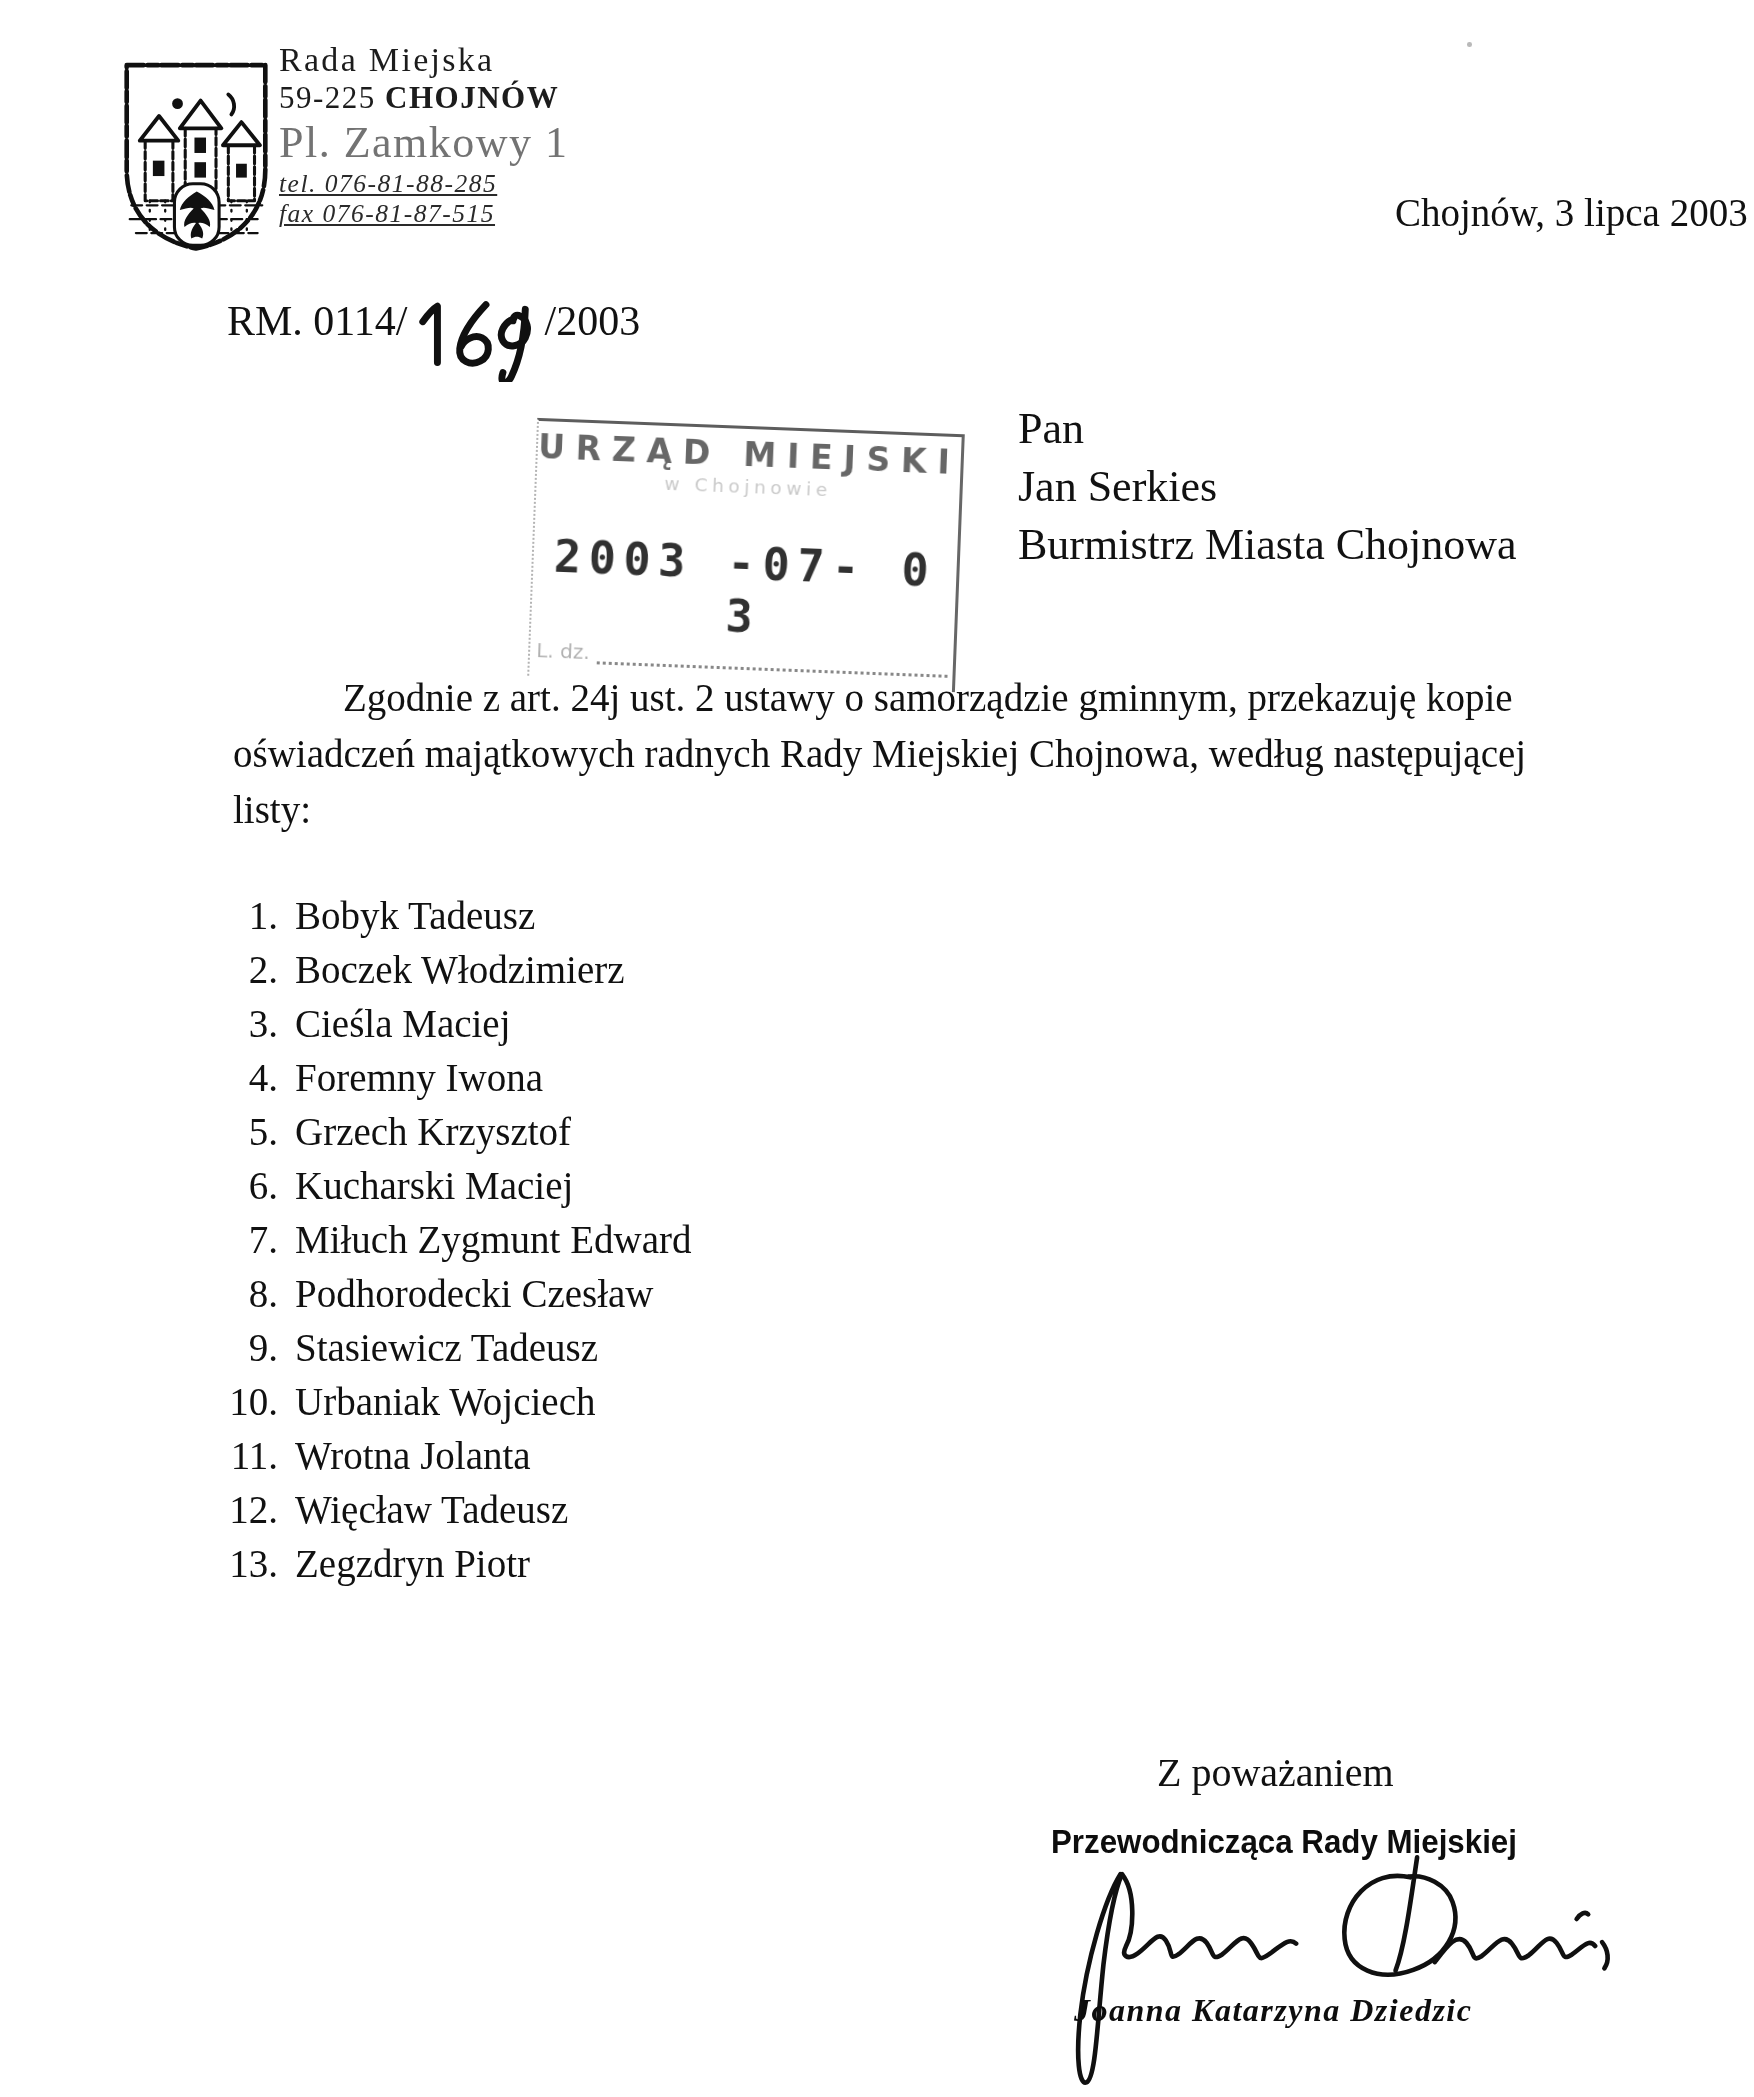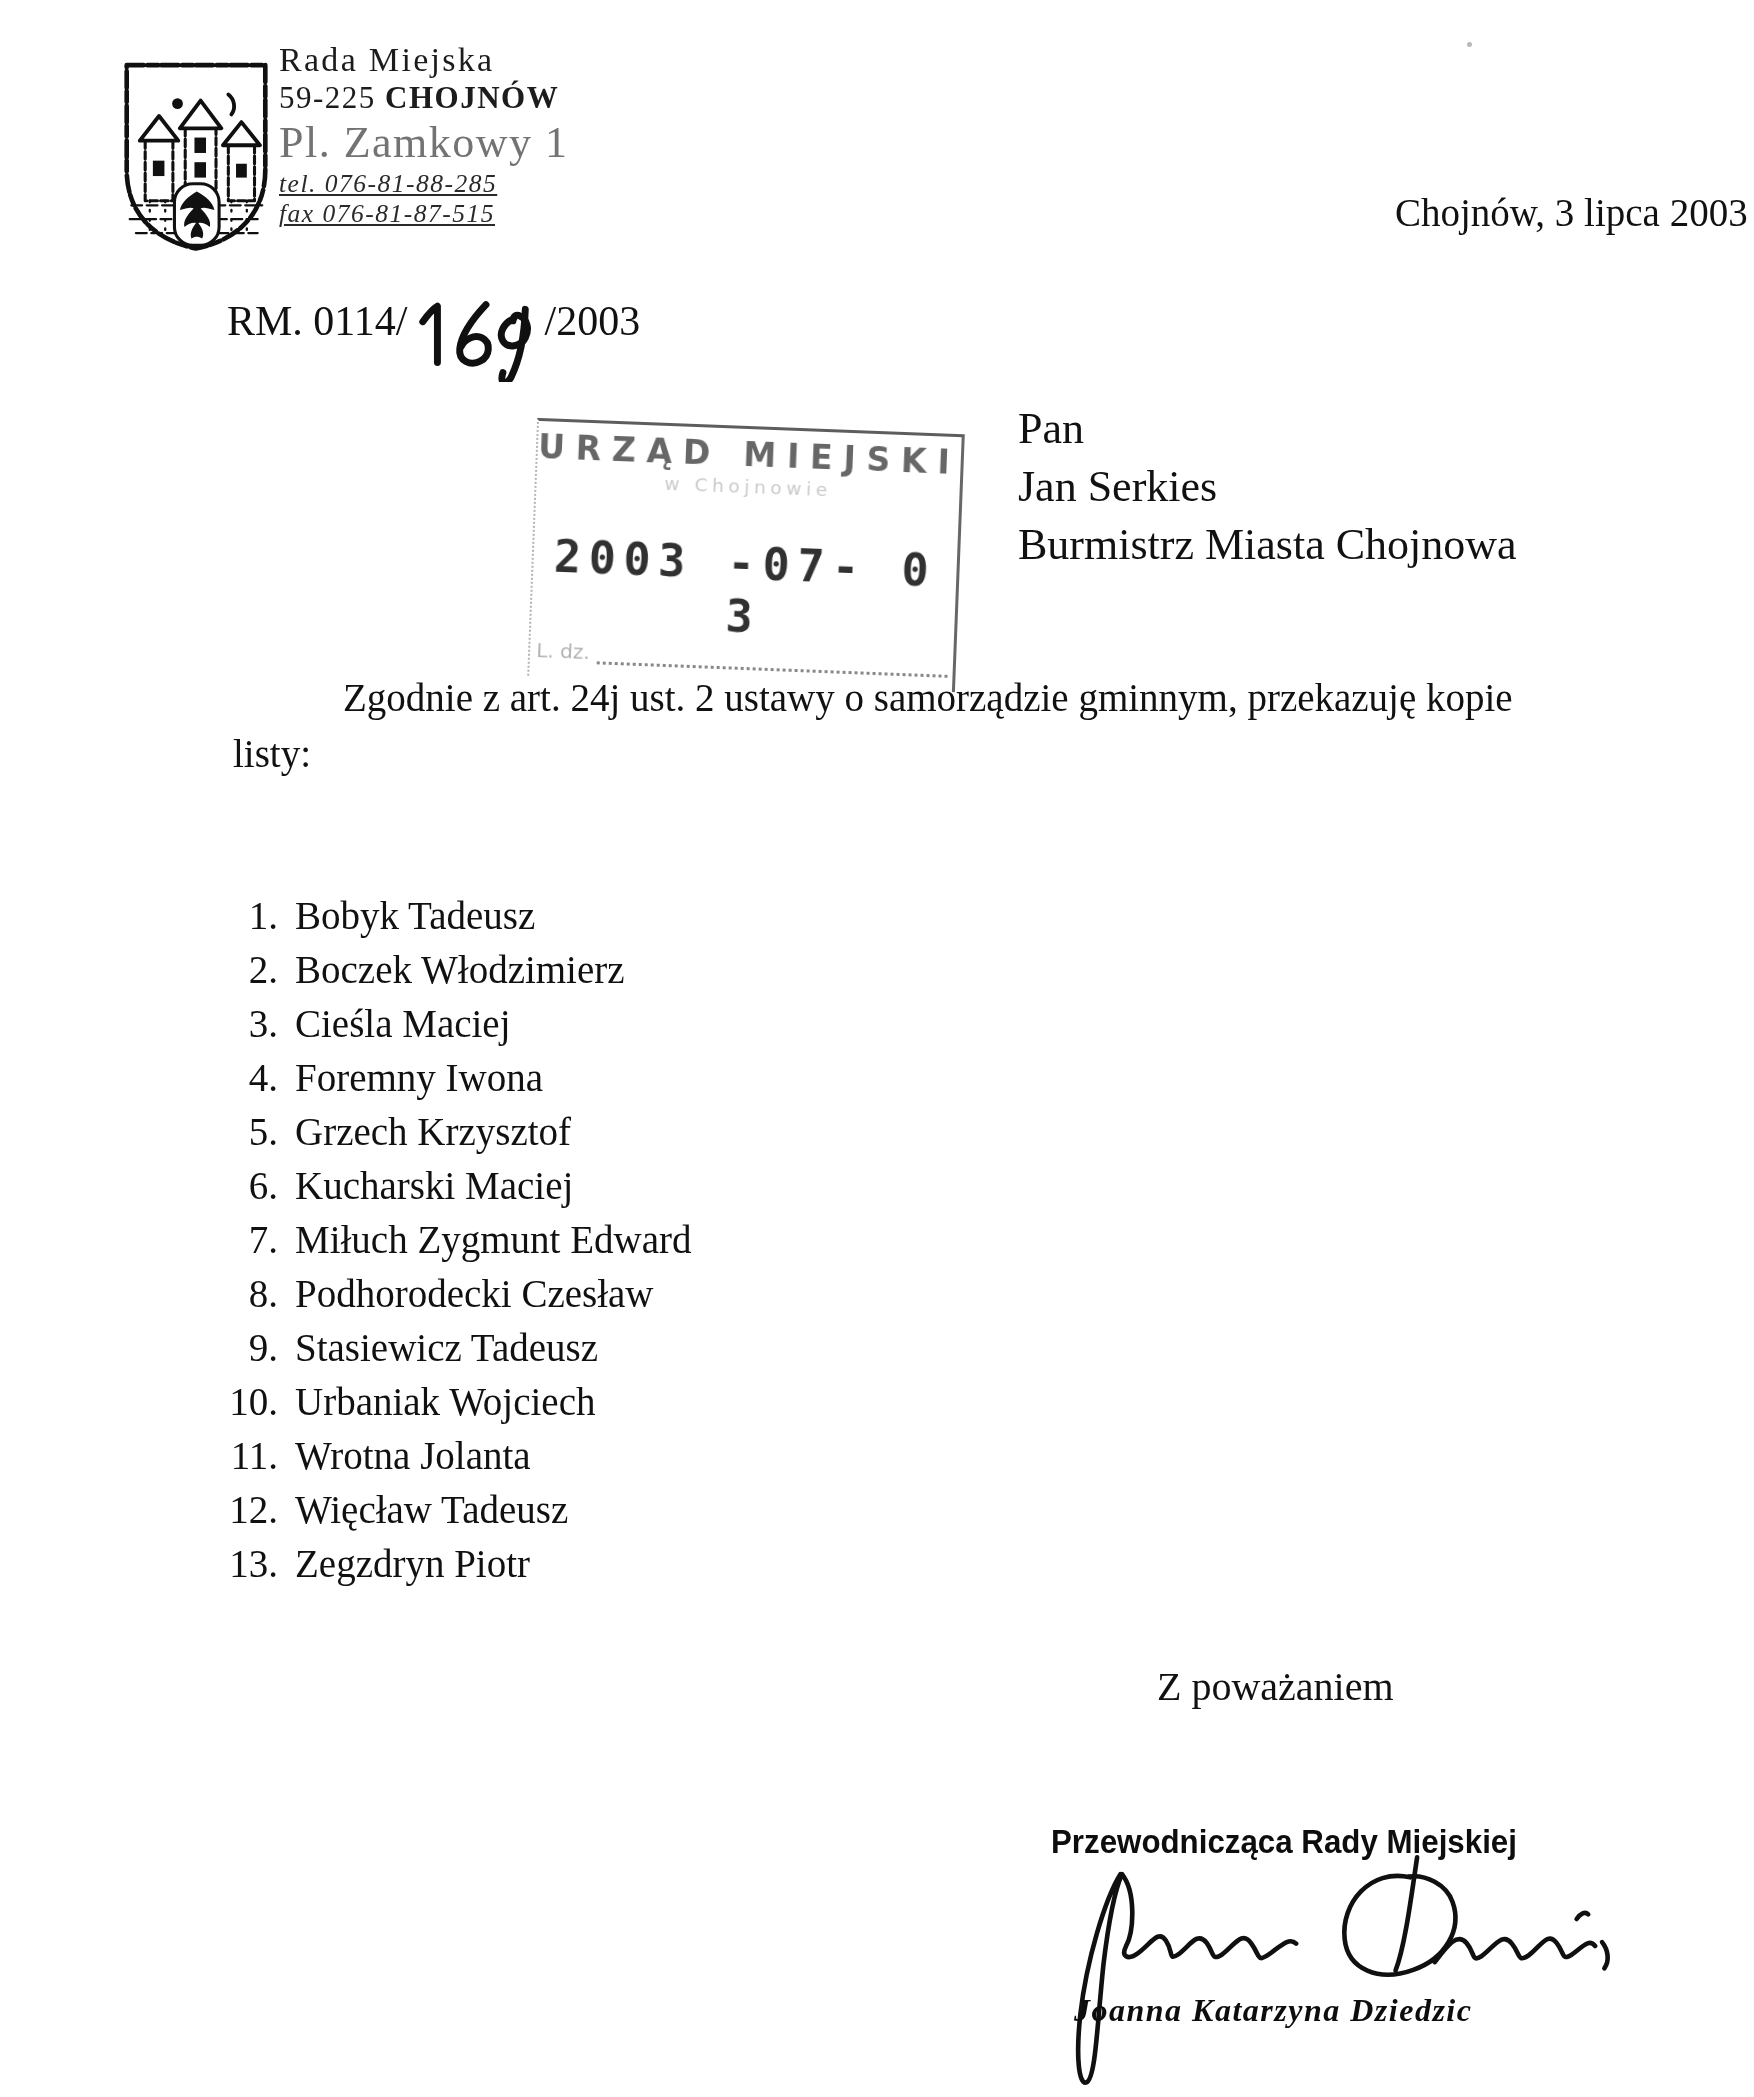--- a/index.html
+++ b/index.html
@@ -45,21 +45,21 @@
   #recipient{position:absolute;left:970px;top:400px;font-weight:normal;font-size:44px;line-height:58px;}
   
   #bodytext{position:absolute;left:185px;top:670px;width:1516px;font-size:39px;line-height:56px;}
   #bodytext .indent{padding-left:110px;}
   
   #list{position:absolute;left:116px;top:889px;font-size:39px;line-height:54px;}
   .list-row{display:flex;}
   .list-num{width:114px;text-align:right;}
   .list-name{padding-left:17px;}
   
-  #closing{position:absolute;left:1109px;top:1663px;font-size:40px;}
+  #closing{position:absolute;left:1109px;top:1749px;font-size:40px;}
   
   #sig-title{
     position:absolute;left:1003px;top:1822px;
     font-family:"Liberation Sans", sans-serif;font-weight:bold;font-size:34px;
     transform:scaleX(.92);transform-origin:left;letter-spacing:0px;color:#0d0d0d;
   }
   #sig-hand{position:absolute;left:986px;top:1845px;width:609px;height:252px;}
   #sig-name{
     position:absolute;left:1026px;top:1992px;
     font-weight:bold;font-style:italic;font-size:32px;letter-spacing:1.5px;color:#0d0d0d;
@@ -132,20 +132,21 @@
   </div>
 
   <div id="recipient">
     <div>Pan</div>
     <div>Jan Serkies</div>
     <div>Burmistrz Miasta Chojnowa</div>
   </div>
 
   <div id="bodytext">
     <div class="indent">Zgodnie z art. 24j ust. 2 ustawy o samorządzie gminnym, przekazuję kopie</div>
+    <div>oświadczeń majątkowych radnych Rady Miejskiej Chojnowa, według następującej</div>
     <div>listy:</div>
   </div>
 
   <div id="list">
     <div class="list-row">
         <span class="list-num">1.</span>
         <span class="list-name">Bobyk Tadeusz</span>
       </div>
     <div class="list-row">
         <span class="list-num">2.</span>

